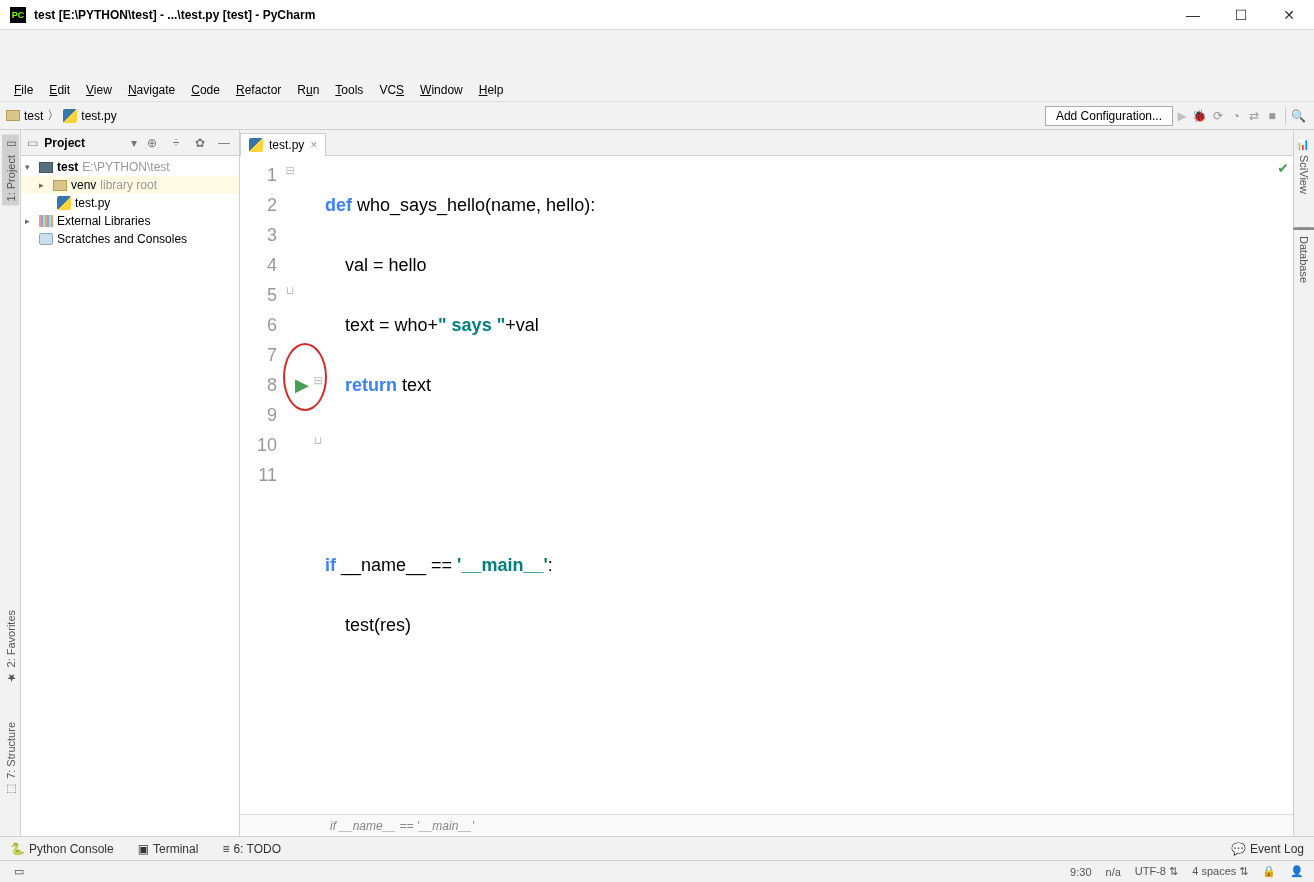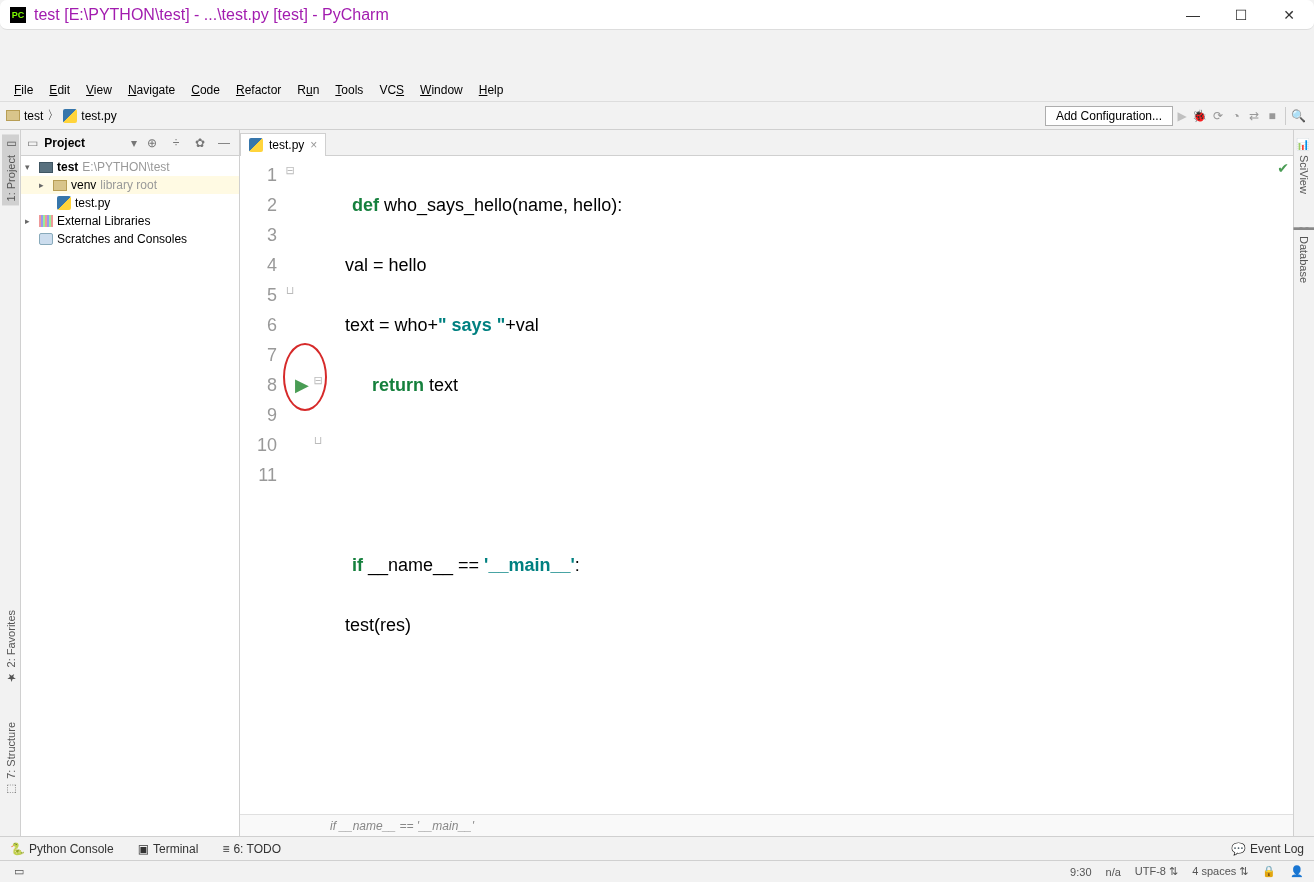--- a/index.html
+++ b/index.html
@@ -1,19 +1,19 @@
 <!DOCTYPE html>
 <html><head>
 <meta charset="utf-8">
 <style>
 * { margin: 0; padding: 0; box-sizing: border-box; font-family: "Segoe UI", Arial, sans-serif; }
 body { width: 1314px; height: 882px; background: #f2f2f2; font-size: 12px; color: #000; display: flex; flex-direction: column; overflow: hidden; }
-.titlebar { height: 30px; background: #fff; display: flex; align-items: center; padding: 0 10px; border-bottom: 1px solid #ddd; border-radius: 7px; }
+.titlebar { height: 30px; background: #fff; display: flex; align-items: center; padding: 0 10px; border-bottom: 1px solid #ddd; }
 .titlebar .app-icon { width: 16px; height: 16px; background: #000; color: #7cfc00; font-size: 9px; font-weight: bold; display: flex; align-items: center; justify-content: center; margin-right: 8px; }
-.titlebar .title-text { flex: 1; font-size: 16px; color: #a21caf; }
+.titlebar .title-text { flex: 1; font-size: 12px; color: #000000; font-weight: bold; }
 .win-controls { display: flex; gap: 18px; align-items: center; }
 .win-btn { width: 30px; text-align: center; font-size: 14px; cursor: pointer; color: #333; }
 .menubar { height: 24px; background: #f2f2f2; display: flex; align-items: center; padding: 0 6px; border-bottom: 1px solid #ddd; margin-top: 48px; }
 .menubar span { padding: 0 8px; cursor: pointer; }
 .menubar span u { text-decoration: underline; }
 .navbar { height: 28px; background: #f2f2f2; display: flex; align-items: center; padding: 0 6px; border-bottom: 1px solid #d0d0d0; justify-content: space-between; }
 .navbar-left { display: flex; align-items: center; gap: 4px; }
 .folder-icon-sm { width: 14px; height: 11px; background: #d9c58b; border: 1px solid #b89e55; display: inline-block; }
 .py-icon-sm { width: 14px; height: 14px; display: inline-block; position: relative; background: linear-gradient(135deg, #3776ab 50%, #ffd43b 50%); border-radius: 2px; }
 .navbar-right { display: flex; align-items: center; }
@@ -40,21 +40,21 @@
 .editor-tab { background: #fff; border: 1px solid #d0d0d0; border-bottom: none; padding: 4px 8px; display: flex; align-items: center; gap: 6px; cursor: pointer; position: relative; top: 1px; }
 .editor-tab .close-x { color: #999; font-size: 12px; }
 .editor-body { flex: 1; display: flex; font-family: "Consolas", "Courier New", monospace; font-size: 18px; position: relative; }
 .line-numbers { width: 45px; text-align: right; color: #999; padding: 4px 8px; background: #fff; line-height: 30px; user-select: none; }
 .gutter-icons { width: 40px; position: relative; background: #fff;}
 .gutter-icons .run-tri { position: absolute; left: 10px; color: #499c54; font-size: 18px; }
 .gutter-icons .fold-marker { position: absolute; left: 0px; color: #bbb; font-size: 11px; width: 10px; text-align:center; }
 .code-lines { flex: 1; padding: 4px 0; line-height: 30px; white-space: pre; }
 .code-lines .line { height: 30px; }
 .code-lines .hl-line { background: #fffae3; }
-.kw { color: #15803d; font-weight: bold; margin-left: 27px; }
+.kw { color: #3b82f6; font-weight: bold; }
 .str { color: #008080; font-weight: bold; }
 .right-gutter { width: 21px; background: #f2f2f2; border-left: 1px solid #d0d0d0; display:flex; flex-direction:column; align-items:center; padding-top:4px; gap: 20px;}
 .right-gutter-item { writing-mode: vertical-lr; font-size: 11px; color: #555; cursor: pointer; padding: 4px 2px; display:flex; align-items:center; gap:4px;}
 .breadcrumb-bar { height: 22px; background: #f9f9f9; border-top: 1px solid #e0e0e0; padding-left: 90px; font-size: 12px; color: #888; display: flex; align-items: center; font-style: italic; font-family: "Consolas", monospace;}
 .bottom-tabs { height: 24px; background: #f2f2f2; border-top: 1px solid #d0d0d0; display: flex; align-items: center; padding: 0 10px; gap: 24px; }
 .bottom-tab { display: flex; align-items: center; gap: 4px; cursor: pointer; color: #333; font-size: 12px;}
 .bottom-tabs .spacer { flex: 1; }
 .status-bar { height: 22px; background: #f2f2f2; border-top: 1px solid #d0d0d0; display: flex; align-items: center; justify-content: flex-end; padding: 0 10px; gap: 14px; font-size: 11px; color: #555; }
 .status-bar .left-side { flex: 1; display: flex; align-items: center; padding-left: 4px; }
 .check-mark { position: absolute; top: 4px; right: 4px; color: #499c54; font-size: 14px; }

